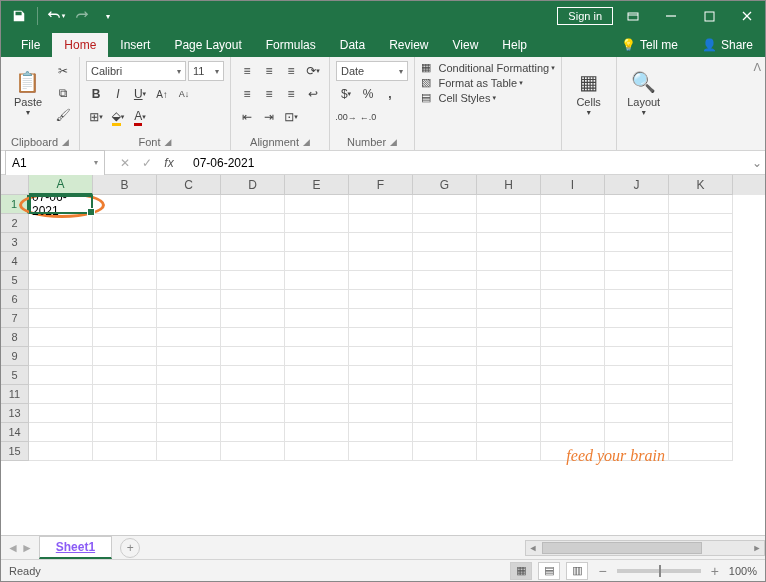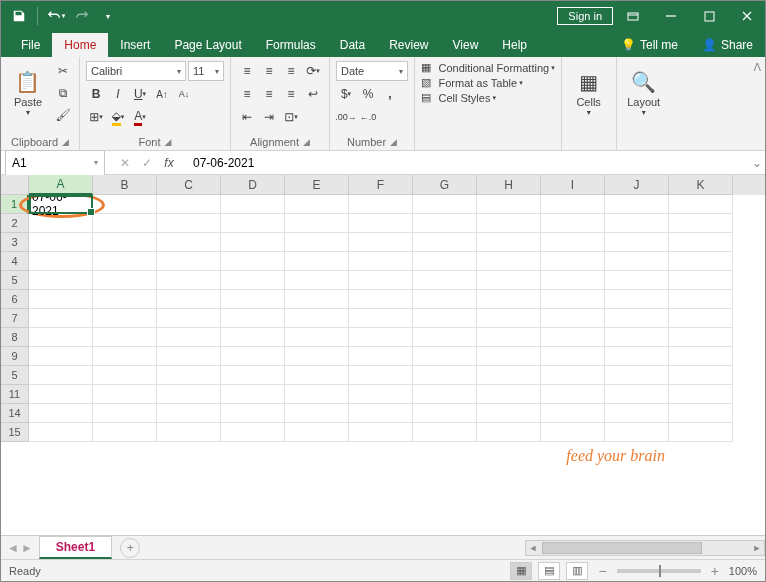--- a/index.html
+++ b/index.html
@@ -64,21 +64,21 @@
 
 .watermark { position: absolute; right: 100px; bottom: 70px; text-align: right; pointer-events: none; }
 .wm1 { font-size: 26px; font-weight: bold; color: #222; }
 .wm1 .accent { color: #ed7d31; }
 .wm2 { font-family: cursive; font-style: italic; color: #ed7d31; font-size: 16px; margin-top: -2px; }
 
 
 .sheet-tabs { height: 24px; display: flex; align-items: center; border-top: 1px solid #ccc; background: #f3f3f3; font-size: 12px; }
 .st-nav { display: flex; gap: 2px; padding: 0 6px; color: #aaa; }
 .st-nav span { cursor: pointer; }
-.stab { padding: 3px 16px; background: #fff; border: 1px solid #ccc; border-bottom: 2px solid #217346; color: #be185d; font-weight: bold; cursor: pointer; }
+.stab { padding: 3px 16px; background: #fff; border: 1px solid #ccc; border-bottom: 2px solid #217346; color: #8b5cf6; font-weight: bold; cursor: pointer; text-decoration: underline; }
 .stab-add { width: 20px; height: 20px; border: 1px solid #ccc; border-radius: 50%; margin-left: 8px; display: flex; align-items: center; justify-content: center; color: #888; cursor: pointer; }
 .hscroll { margin-left: auto; width: 240px; height: 16px; background: #e9e9e9; border: 1px solid #ccc; display: flex; align-items: center; }
 .hscroll .thumb { width: 160px; height: 12px; background: #cfcfcf; border: 1px solid #bbb; margin-left: 2px; }
 .hscroll .arr { width: 14px; text-align: center; color: #888; font-size: 9px; cursor: pointer; }
 
 
 .statusbar { height: 22px; background: #f3f3f3; border-top: 1px solid #d4d4d4; display: flex; align-items: center; font-size: 11px; padding: 0 8px; color: #555; }
 .sb-right { margin-left: auto; display: flex; align-items: center; gap: 6px; }
 .viewbtn { width: 22px; height: 18px; border: 1px solid #ccc; background: #fff; cursor: pointer; display:flex;align-items:center;justify-content:center; }
 .viewbtn.active { background: #d4d4d4; }
@@ -493,20 +493,34 @@
           <div class="cell"></div>
           <div class="cell"></div>
           <div class="cell"></div>
           <div class="cell"></div>
           <div class="cell"></div>
           <div class="cell"></div>
           <div class="cell"></div>
           <div class="cell"></div>
         </div>
         <div class="grow">
+          <div class="rh">13</div>
+          <div class="cell"></div>
+          <div class="cell"></div>
+          <div class="cell"></div>
+          <div class="cell"></div>
+          <div class="cell"></div>
+          <div class="cell"></div>
+          <div class="cell"></div>
+          <div class="cell"></div>
+          <div class="cell"></div>
+          <div class="cell"></div>
+          <div class="cell"></div>
+        </div>
+        <div class="grow">
           <div class="rh">14</div>
           <div class="cell"></div>
           <div class="cell"></div>
           <div class="cell"></div>
           <div class="cell"></div>
           <div class="cell"></div>
           <div class="cell"></div>
           <div class="cell"></div>
           <div class="cell"></div>
           <div class="cell"></div>

